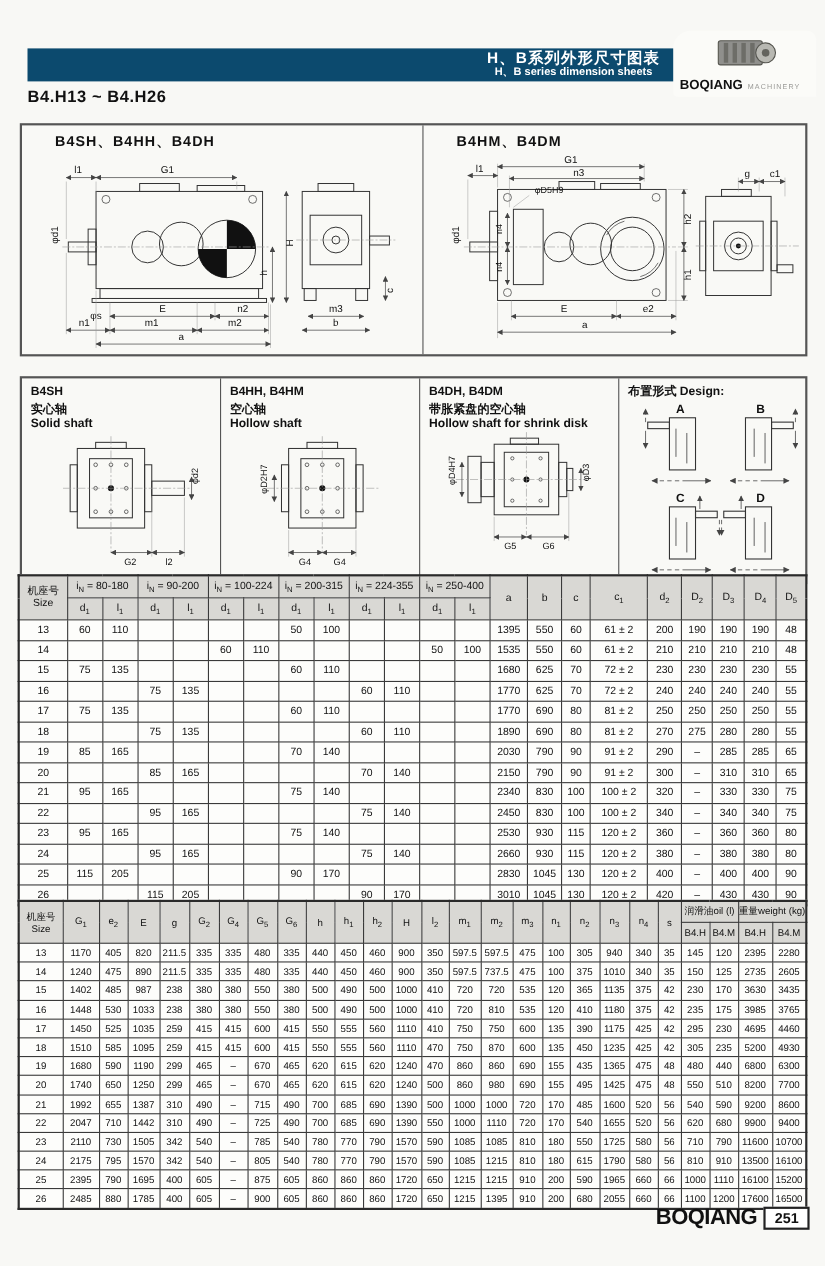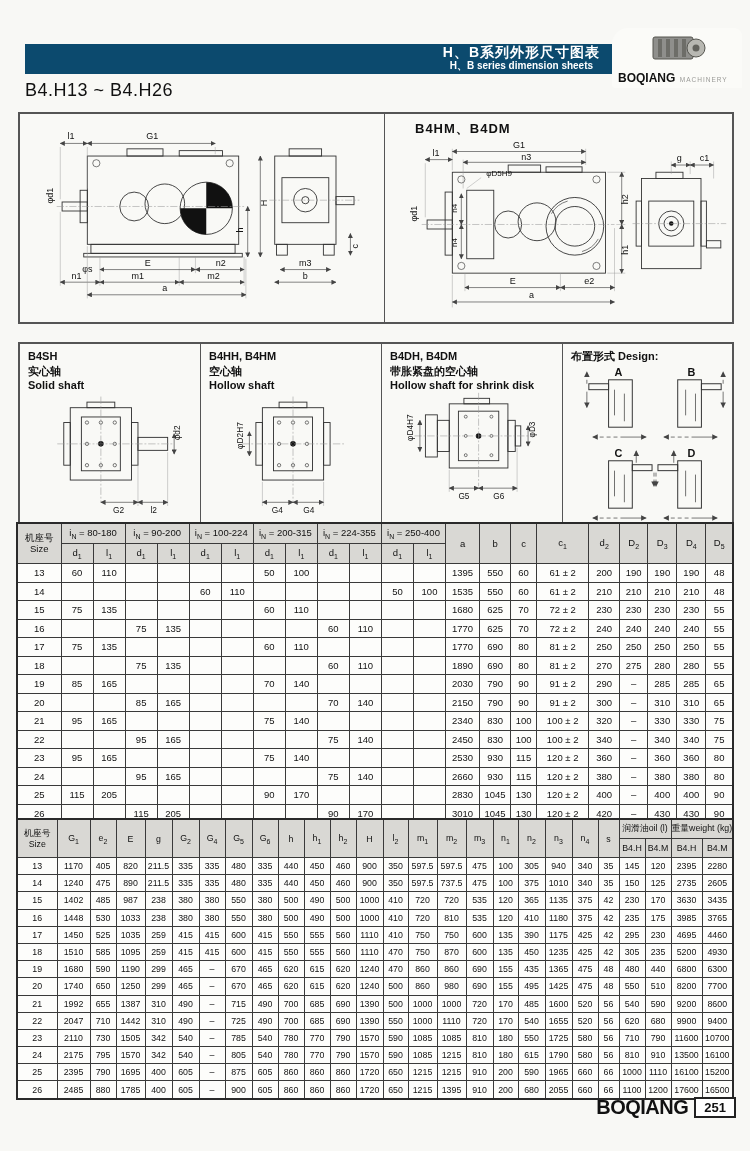--- a/index.html
+++ b/index.html
@@ -8,21 +8,21 @@
   
   .band{position:absolute;left:25px;top:44px;right:10px;height:30px;background:#0c4a6e;}
   .band-text{position:absolute;right:140px;top:1px;text-align:right;color:#fff;line-height:1.1;}
   .band-cn{font-size:14px;font-weight:bold;letter-spacing:1px;}
   .band-en{font-size:10px;font-weight:bold;text-align:center;}
   .logo-card{position:absolute;right:8px;top:28px;width:130px;height:60px;background:#fbfbf8;border-radius:16px 8px 0 4px;}
   .logo-img{position:absolute;left:38px;top:2px;}
   .brand-row{position:absolute;left:6px;bottom:2px;white-space:nowrap;}
   .brand{font-size:12px;font-weight:800;letter-spacing:0px;}
   .brand-suffix{font-size:6.5px;color:#9a9a97;letter-spacing:1px;}
-  .page-title{position:absolute;left:25px;top:80px;font-size:18px;font-weight:normal;letter-spacing:0.5px;}
+  .page-title{position:absolute;left:25px;top:80px;font-size:15px;font-weight:bold;letter-spacing:0.5px;}
 
   
   .panel{position:absolute;left:18px;width:716px;border:2px solid #555;background:#f9f9f6;box-sizing:border-box;display:flex;}
   .panel1{top:112px;height:212px;}
   .panel2{top:330px;height:189px;margin-top:12px;}
   .pcell{position:relative;flex:1;border-right:1.5px solid #555;box-sizing:border-box;padding:6px 4px 2px 8px;}
   .pcell:last-child{border-right:none;}
   .pcell-title{font-size:13px;font-weight:bold;letter-spacing:1px;padding-left:22px;}
   .vcell-title{font-size:11px;font-weight:bold;line-height:1.25;}
   .vcell-cn{font-size:11px;font-weight:bold;}
@@ -84,20 +84,21 @@
     <div class="brand-row">
       <span class="brand">BOQIANG</span>
       <span class="brand-suffix">MACHINERY</span>
     </div>
   </div>
 
   <div class="page-title">B4.H13 ~ B4.H26</div>
 
   <div class="panel panel1">
     <div class="pcell">
+      <div class="pcell-title">B4SH、B4HH、B4DH</div>
       <svg class="draw" width="352" height="182" viewBox="0 0 355 202">
         <defs>
           <marker id="ar" viewBox="0 0 10 10" refX="9" refY="5" markerWidth="7" markerHeight="7" orient="auto-start-reverse">
             <path d="M0,0L10,5L0,10z" fill="#444"></path>
           </marker>
         </defs>
         <g>
           <rect class="sk" x="48" y="40" width="168" height="98"></rect>
           <rect class="sk" x="52" y="138" width="160" height="10"></rect>
           <rect class="sk" x="44" y="148" width="176" height="4"></rect>

